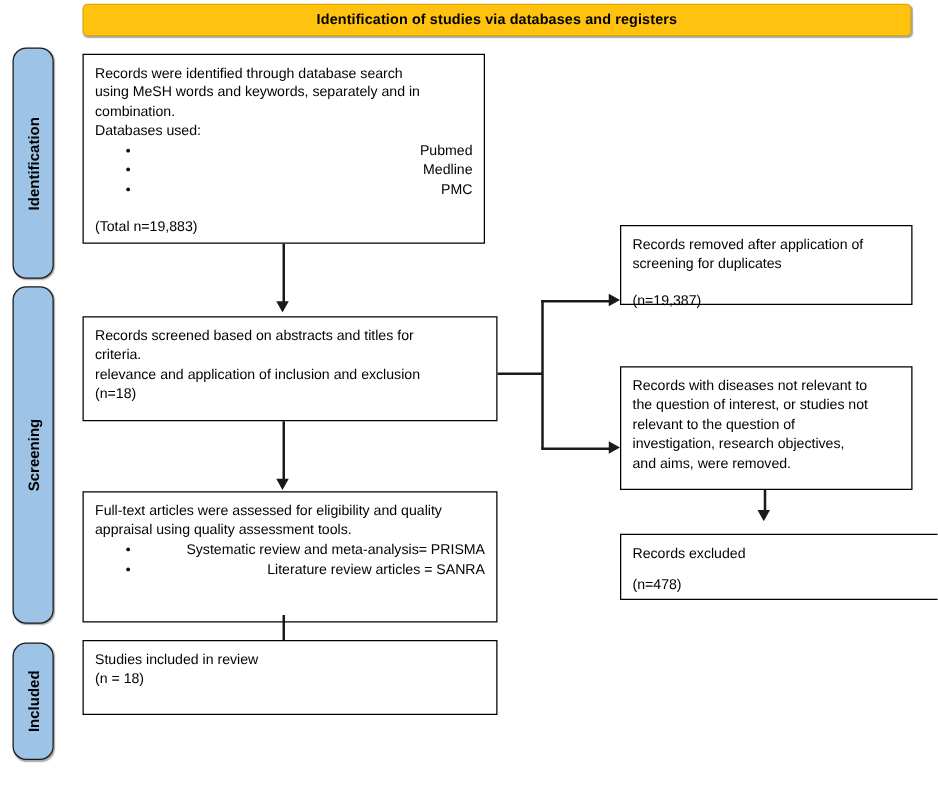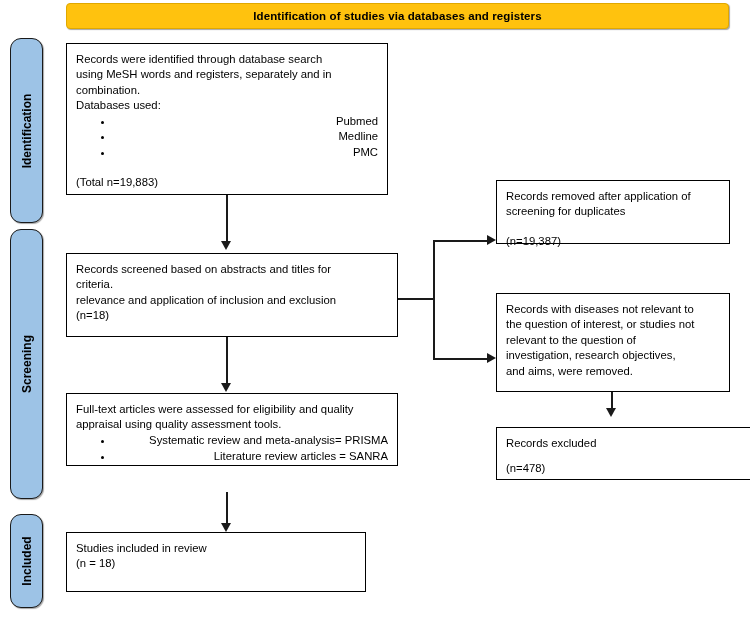--- a/index.html
+++ b/index.html
@@ -137,21 +137,21 @@
   <div class="stage-bar" style="left:10px; top:229px; width:33px; height:270px;">
     <span class="stage-label">Screening</span>
   </div>
 
   <div class="stage-bar" style="left:10px; top:514px; width:33px; height:94px;">
     <span class="stage-label">Included</span>
   </div>
 
   <div class="box" style="left:66px; top:43px; width:322px; height:152px;">
     <p>Records were identified through database search</p>
-    <p>using MeSH words and registers, separately and in</p>
+    <p>using MeSH words and keywords, separately and in</p>
     <p>combination.</p>
     <p>Databases used:</p>
     <ul>
       <li>Pubmed</li>
       <li>Medline</li>
       <li>PMC</li>
     </ul>
     <p class="gap-before">(Total n=19,883)</p>
   </div>
 
@@ -161,33 +161,33 @@
   <div class="box" style="left:66px; top:253px; width:332px; height:84px;">
     <p>Records screened based on abstracts and titles for</p>
     <p>criteria.</p>
     <p>relevance and application of inclusion and exclusion</p>
     <p>(n=18)</p>
   </div>
 
   <div class="line-v" style="left:226px; top:337px; height:48px;"></div>
   <div class="arrow-down" style="left:221px; top:383px;"></div>
 
-  <div class="box" style="left:66px; top:393px; width:332px; height:73px;">
+  <div class="box" style="left:66px; top:393px; width:332px; height:105px;">
     <p>Full-text articles were assessed for eligibility and quality</p>
     <p>appraisal using quality assessment tools.</p>
     <ul>
       <li>Systematic review and meta-analysis= PRISMA</li>
       <li>Literature review articles = SANRA</li>
     </ul>
   </div>
 
   <div class="line-v" style="left:226px; top:492px; height:33px;"></div>
   <div class="arrow-down" style="left:221px; top:523px;"></div>
 
-  <div class="box" style="left:66px; top:532px; width:300px; height:60px;">
+  <div class="box" style="left:66px; top:512px; width:332px; height:60px;">
     <p>Studies included in review</p>
     <p>(n = 18)</p>
   </div>
 
   <div class="line-h" style="left:398px; top:298px; width:36px;"></div>
 
   <div class="line-v" style="left:433px; top:240px; height:119px;"></div>
 
   <div class="line-h" style="left:433px; top:240px; width:56px;"></div>
   <div class="arrow-right" style="left:487px; top:235px;"></div>

